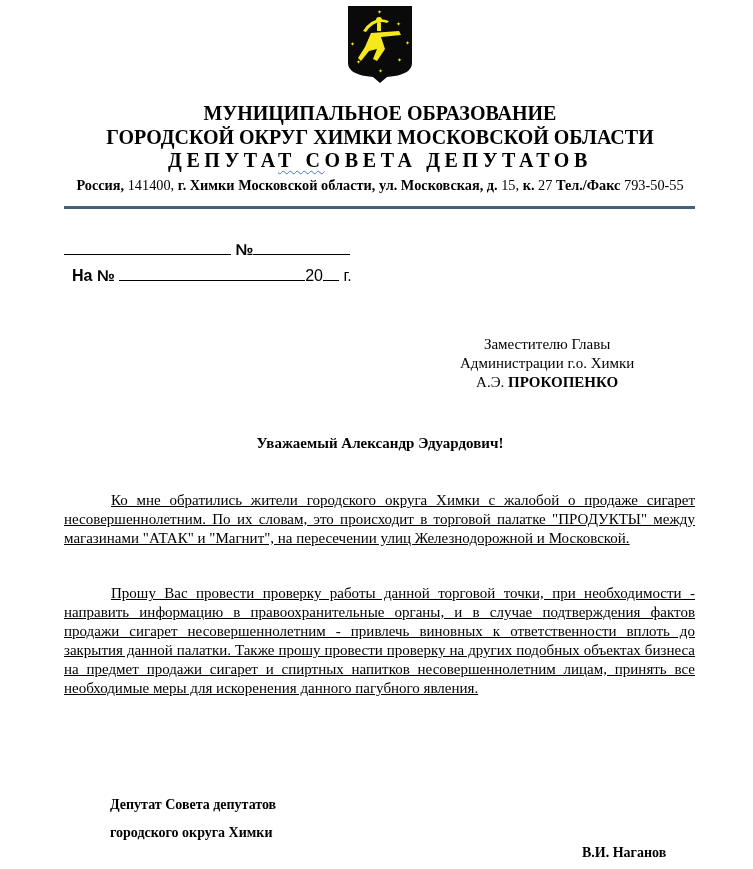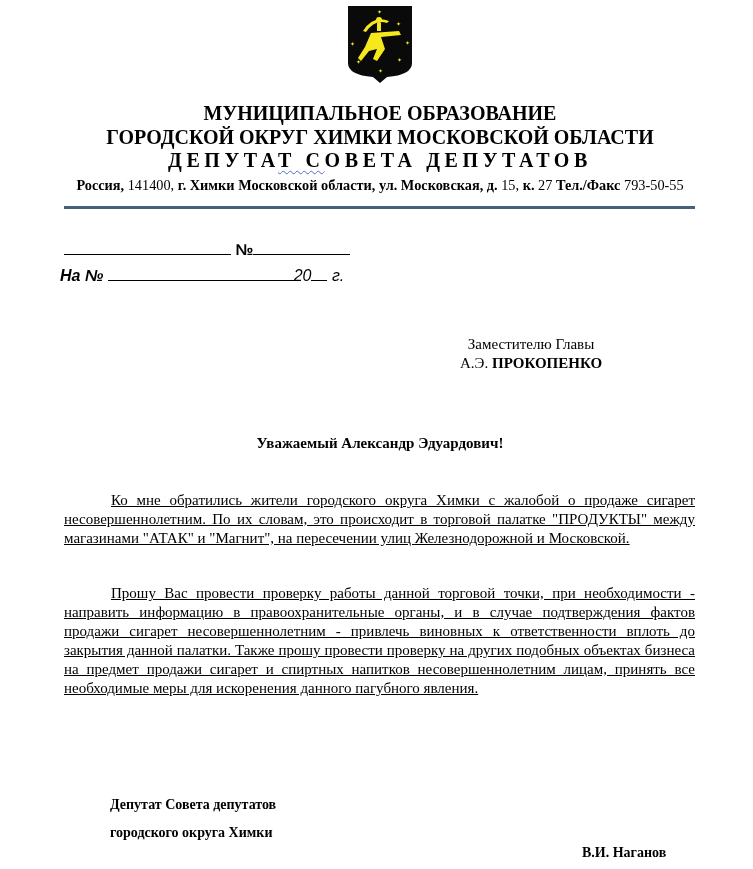--- a/index.html
+++ b/index.html
@@ -47,27 +47,28 @@
 
 <div class="abs addr">
   <b>Россия,</b><span> 141400, </span><b>г. Химки Московской области, ул. Московская, д.</b><span> 15, </span><b>к.</b><span> 27 </span><b>Тел./Факс</b><span> 793-50-55</span>
 </div>
 <div class="abs rule"></div>
 
 <div class="abs sans" style="left:64px; top:240px; font-weight:bold;">
   <span class="ul" style="width:167px;"></span>
   <span>№</span><span class="ul" style="width:97px;"></span>
 </div>
-<div class="abs sans" style="left:60px; top:266px;font-style:italic;">
+<div class="abs sans" style="left:72px; top:266px;">
   <b>На №</b>
   <span class="ul" style="width:186px;"></span><span>20</span><span class="ul" style="width:16px;"></span><span> г.</span>
 </div>
 
 <div class="abs addressee">
   <div>Заместителю Главы</div>
+  <div>Администрации г.о. Химки</div>
   <div><span>А.Э. </span><b>ПРОКОПЕНКО</b></div>
 </div>
 
 <div class="abs greet">Уважаемый Александр Эдуардович!</div>
 
 <div class="abs para" style="top:491px;">Ко мне обратились жители городского округа Химки с жалобой о продаже сигарет несовершеннолетним. По их словам, это происходит в торговой палатке "ПРОДУКТЫ" между магазинами "АТАК" и "Магнит", на пересечении улиц Железнодорожной и Московской.</div>
 <div class="abs para" style="top:584px;">Прошу Вас провести проверку работы данной торговой точки, при необходимости - направить информацию в правоохранительные органы, и в случае подтверждения фактов продажи сигарет несовершеннолетним - привлечь виновных к ответственности вплоть до закрытия данной палатки. Также прошу провести проверку на других подобных объектах бизнеса на предмет продажи сигарет и спиртных напитков несовершеннолетним лицам, принять все необходимые меры для искоренения данного пагубного явления.</div>
 
 <div class="abs sig" style="left:110px; top:797px;">Депутат Совета депутатов</div>
 <div class="abs sig" style="left:110px; top:825px;">городского округа Химки</div>

